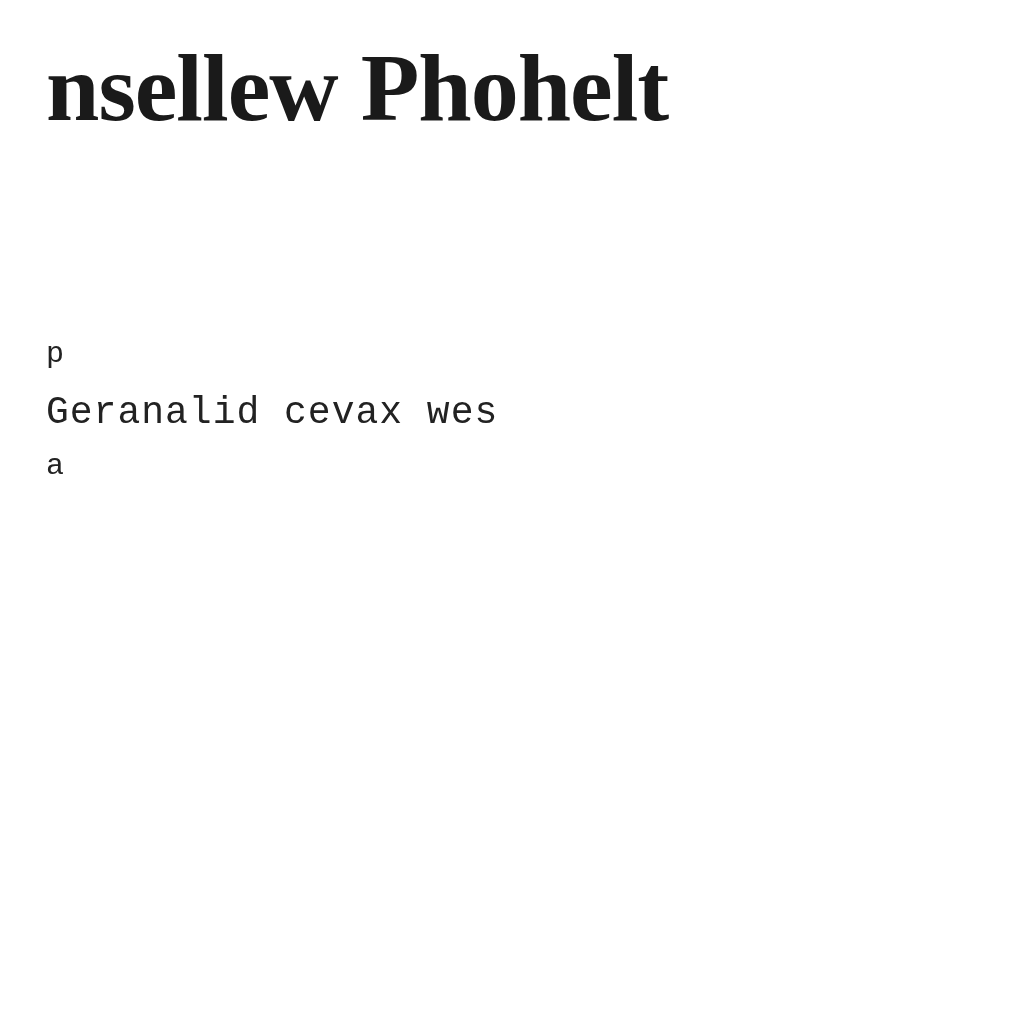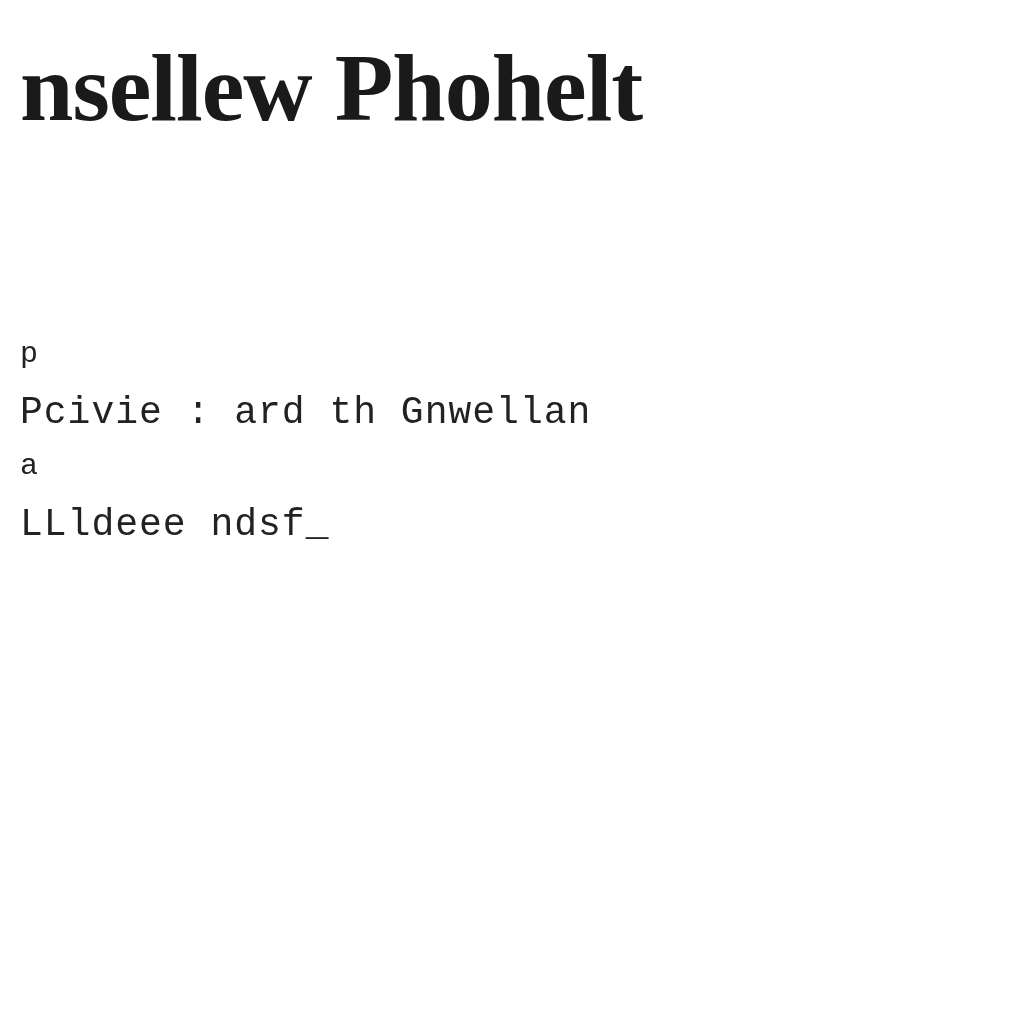--- a/index.html
+++ b/index.html
@@ -6,22 +6,21 @@
     body {
       width: 1024px;
       height: 1024px;
       background: #ffffff;
       font-family: Georgia, 'Times New Roman', serif;
       color: #1a1a1a;
       overflow: hidden;
       position: relative;
     }
     .page {
-      padding: 40px 12px;
-      margin-left: 8px;
+      padding: 40px 46px;
     }
     .title-row {
       font-weight: 700;
       font-size: 96px;
       letter-spacing: -1px;
       line-height: 1.0;
       margin-bottom: 200px;
       white-space: nowrap;
     }
     .body-lines {
@@ -42,17 +41,16 @@
     }
   </style>
 </head>
 <body>
 
 <div class="page">
   <div class="title-row">nsellew Phohelt</div>
 
   <div class="body-lines">
     <span class="line small">p</span>
-    <span class="line">Pcivie : ard th Gnwellan</span>
+    <span class="line">Geranalid cevax wes</span>
     <span class="line small">a</span>
-    <span class="line">LLldeee ndsf_</span>
   </div>
 </div>
 
 </body></html>

